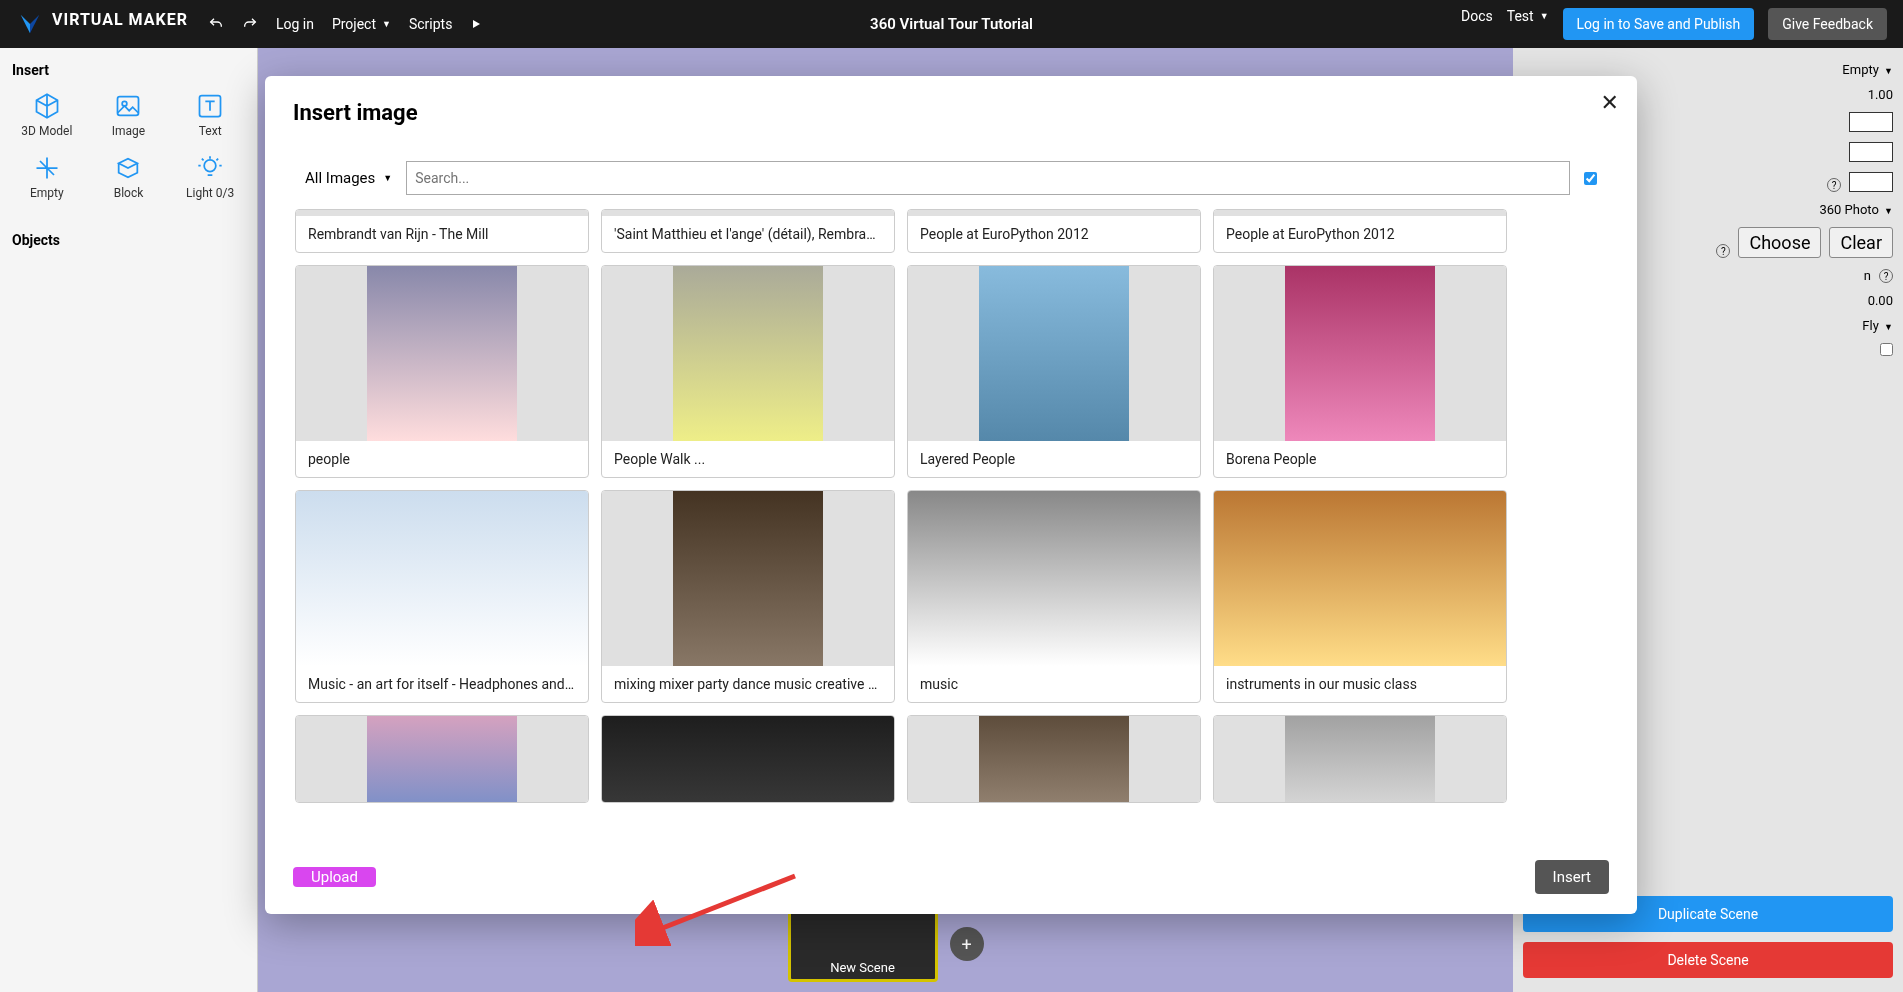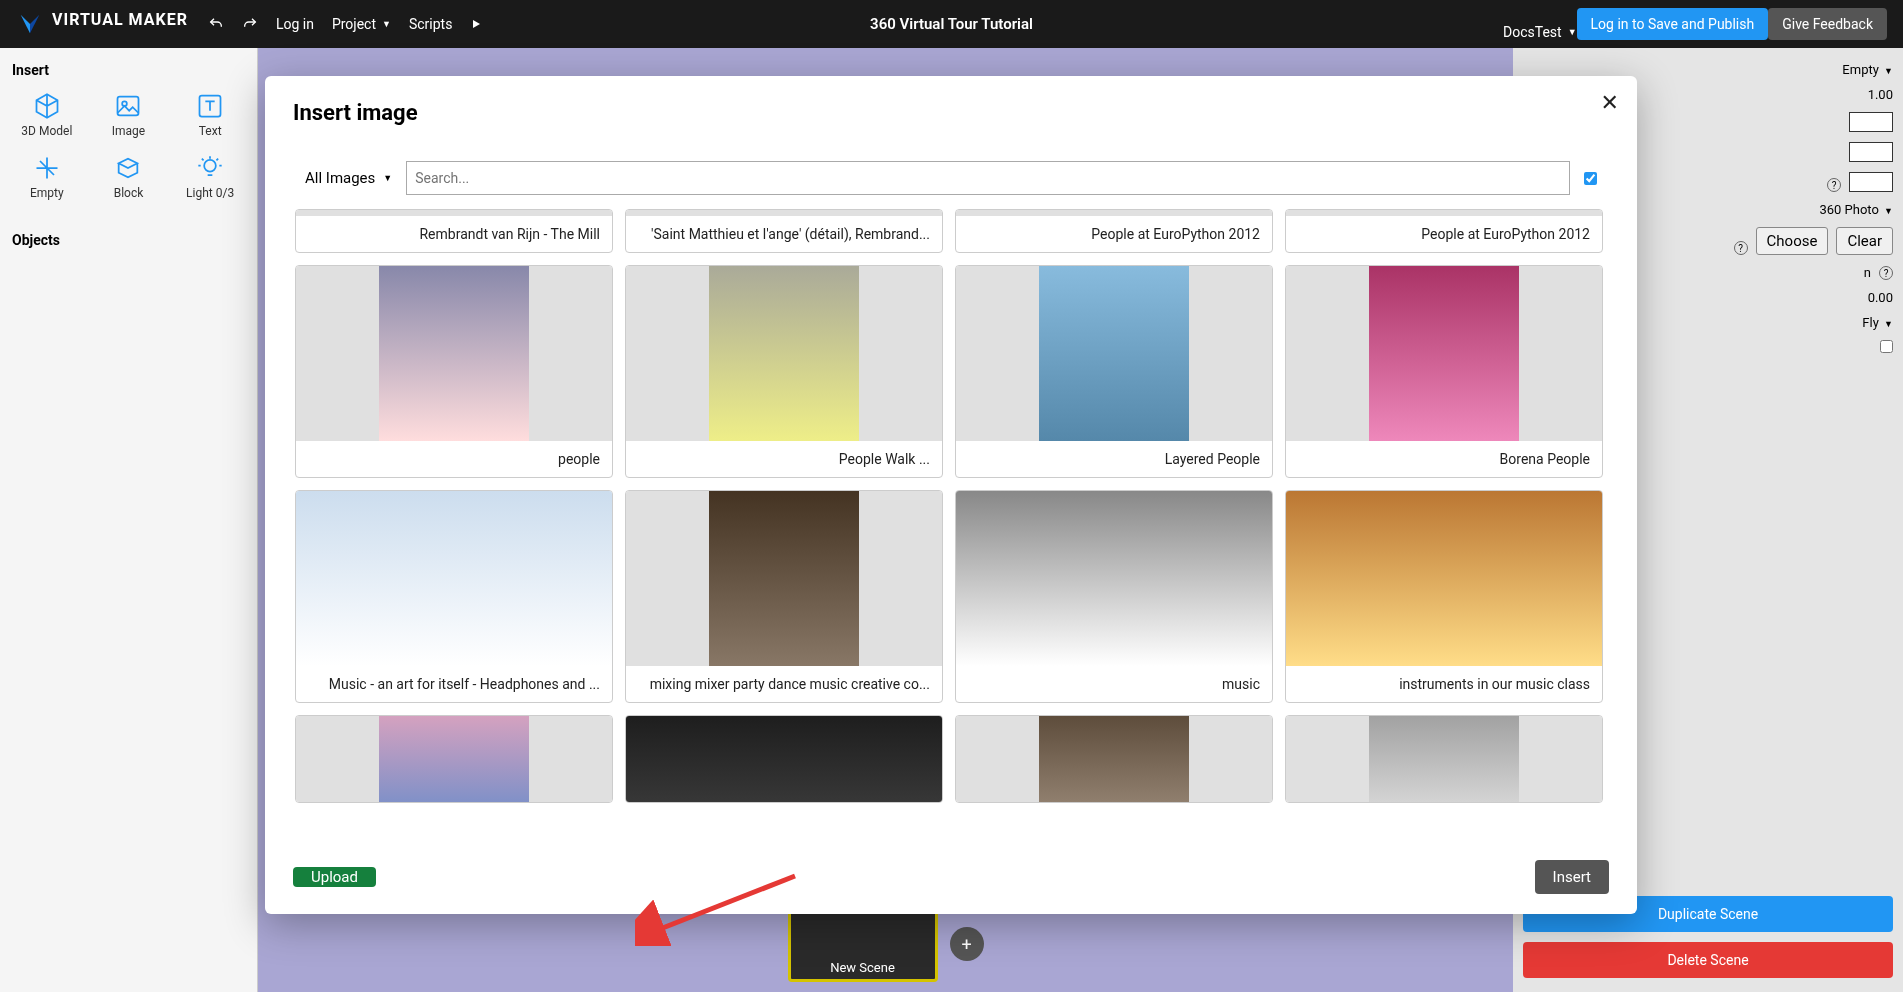--- a/index.html
+++ b/index.html
@@ -6,21 +6,21 @@
 body { background: #e5e5e5; overflow: hidden; width: 1903px; height: 992px; position: relative; }
 
 
 .topbar { background: #1a1a1a; height: 48px; display: flex; align-items: center; color: #fff; padding: 0 16px; position: relative; }
 .logo { display: flex; gap: 8px; margin-right: 20px; }
 .logo-icon { width: 28px; height: 28px; }
 .logo-text { font-weight: 700; font-size: 16px; letter-spacing: 1px; }
 .tb-left { display: flex; align-items: center; gap: 18px; font-size: 14px; }
 .tb-btn { color: #fff; cursor: pointer; display: flex; align-items: center; gap: 4px; }
 .tb-center { position: absolute; left: 50%; transform: translateX(-50%); font-size: 15px; font-weight: 600; }
-.tb-right { margin-left: auto; display: flex; align-items: flex-end; font-size: 14px; }
+.tb-right { margin-left: auto; display: flex; align-items: flex-start; gap: 14px; font-size: 14px; }
 .btn-primary { background: #2196f3; border-radius: 4px; padding: 8px 14px; cursor: pointer; }
 .btn-gray { background: #555; border-radius: 4px; padding: 8px 14px; cursor: pointer; }
 
 
 .left-panel { position: absolute; left: 0; top: 48px; width: 258px; background: #f5f5f5; height: calc(100% - 48px); border-right: 1px solid #ccc; }
 .panel-heading { font-weight: 700; padding: 14px 12px 8px; font-size: 14px; }
 .insert-grid { display: grid; grid-template-columns: repeat(3, 1fr); padding: 0 8px 12px; gap: 4px; }
 .insert-item { display: flex; flex-direction: column; align-items: center; gap: 4px; padding: 6px 2px; cursor: pointer; }
 .insert-icon { width: 28px; height: 28px; color: #2196f3; }
 .insert-label { font-size: 12px; color: #333; }
@@ -30,36 +30,36 @@
 .scene-strip { position: absolute; bottom: 10px; left: 50%; transform: translateX(-50%); display: flex; align-items: center; gap: 12px; }
 .scene-thumb { width: 150px; height: 76px; border: 3px solid #d4c300; border-radius: 4px; background: #2a2a2a; display: flex; align-items: flex-end; justify-content: center; padding-bottom: 4px; color: #fff; font-size: 13px; }
 .scene-add { width: 34px; height: 34px; border-radius: 50%; background: #555; color: #fff; display: flex; align-items: center; justify-content: center; font-size: 18px; cursor: pointer; }
 
 
 .right-panel { position: absolute; right: 0; top: 48px; width: 390px; background: #e5e5e5; height: calc(100% - 48px); padding: 14px 10px; display: flex; flex-direction: column; gap: 10px; }
 .prop-row { display: flex; justify-content: flex-end; align-items: flex-end; gap: 8px; font-size: 13px; }
 .prop-val { min-width: 40px; text-align: right; }
 .prop-swatch { width: 44px; height: 20px; border: 1px solid #333; background: #fff; }
 .prop-dropdown { font-size: 13px; }
-.prop-btn { border: 1px solid #888; padding: 4px 10px; border-radius: 3px; font-size: 15px; background: #f0f0f0; cursor: pointer; }
+.prop-btn { border: 1px solid #888; padding: 4px 10px; border-radius: 3px; font-size: 18px; background: #f0f0f0; cursor: pointer; }
 .info-icon { width: 14px; height: 14px; border: 1px solid #666; border-radius: 50%; display: inline-flex; align-items: center; justify-content: center; font-size: 10px; }
 .scene-actions { margin-top: auto; display: flex; flex-direction: column; gap: 10px; }
 .btn-dup { background: #2196f3; color: #fff; padding: 10px; text-align: center; border-radius: 4px; cursor: pointer; font-size: 14px; }
 .btn-del { background: #e53935; color: #fff; padding: 10px; text-align: center; border-radius: 4px; cursor: pointer; font-size: 14px; }
 .modal { position: absolute; left: 265px; top: 76px; width: 1372px; height: 838px; background: #fff; border-radius: 6px; box-shadow: 0 10px 40px rgba(0,0,0,0.3); display: flex; flex-direction: column; padding: 24px 28px 20px; }
 .modal-close { position: absolute; top: 14px; right: 18px; font-size: 22px; cursor: pointer; color: #222; }
 .modal-title { font-size: 22px; font-weight: 700; margin-bottom: 36px; }
 .modal-filter { display: flex; align-items: center; gap: 14px; margin-bottom: 14px; padding: 0 12px; }
 .filter-dd { font-size: 15px; display: flex; align-items: center; gap: 6px; cursor: pointer; }
 .search-input { flex: 1; border: 1px solid #aaa; padding: 15px 8px; font-size: 14px; height: 34px; }
 .filter-cb { accent-color: #2196f3; }
 
 .gallery-wrap { flex: 1; overflow-y: auto; padding: 0 2px; position: relative; }
 .gallery-grid { display: flex; flex-wrap: wrap; gap: 12px; }
-.img-card { width: 318px; border: 1px solid #ccc; border-radius: 4px; overflow: hidden; display: flex; flex-direction: column; cursor: pointer; text-align: right; }
+.img-card { width: 294px; border: 1px solid #ccc; border-radius: 4px; overflow: hidden; display: flex; flex-direction: column; cursor: pointer; }
 .img-thumb { height: 175px; background: #e0e0e0; display: flex; align-items: center; justify-content: center; overflow: hidden; }
 .img-thumb.short { height: 6px; }
 .img-thumb.partial { height: 86px; }
 .img-caption { padding: 10px 12px; font-size: 14px; color: #222; white-space: nowrap; overflow: hidden; text-overflow: ellipsis; }
 
 
 .thumb-fill { width: 150px; height: 175px; background: linear-gradient(135deg,#889,#aab); }
 .t-people { background: linear-gradient(#88a,#fdd); }
 .t-walk { background: linear-gradient(#aa9,#ee8); }
 .t-layered { background: linear-gradient(#8bd,#58a); }
@@ -67,21 +67,21 @@
 .t-headphone { background: linear-gradient(#cde,#fff); width:318px;}
 .t-mixer { background: linear-gradient(#432,#876); }
 .t-music { background: linear-gradient(#888,#fff); width:318px;}
 .t-instr { background: linear-gradient(#b73,#fd8); width:318px;}
 .t-kid { background: linear-gradient(#fab,#58c); }
 .t-notes { background: linear-gradient(#111,#444); width:318px;}
 .t-beet { background: linear-gradient(#432,#a98); }
 .t-piano { background: linear-gradient(#888,#eee); }
 
 .modal-footer { display: flex; justify-content: space-between; align-items: center; padding-top: 18px; }
-.btn-upload { background: #15803d; color: #fff; padding: 1px 18px; border-radius: 4px; font-size: 15px; cursor: pointer; }
+.btn-upload { background: #d946ef; color: #fff; padding: 1px 18px; border-radius: 4px; font-size: 15px; cursor: pointer; }
 .btn-insert { background: #555; color: #fff; padding: 8px 18px; border-radius: 4px; font-size: 15px; cursor: pointer; }
 
 
 .arrow { position: absolute; left: 370px; top: 790px; pointer-events: none; }
 
 
 .gallery-wrap::-webkit-scrollbar { width: 10px; }
 .gallery-wrap::-webkit-scrollbar-thumb { background: #bbb; border-radius: 5px; }
 
 .caret { font-size: 9px; margin-left: 2px; }

